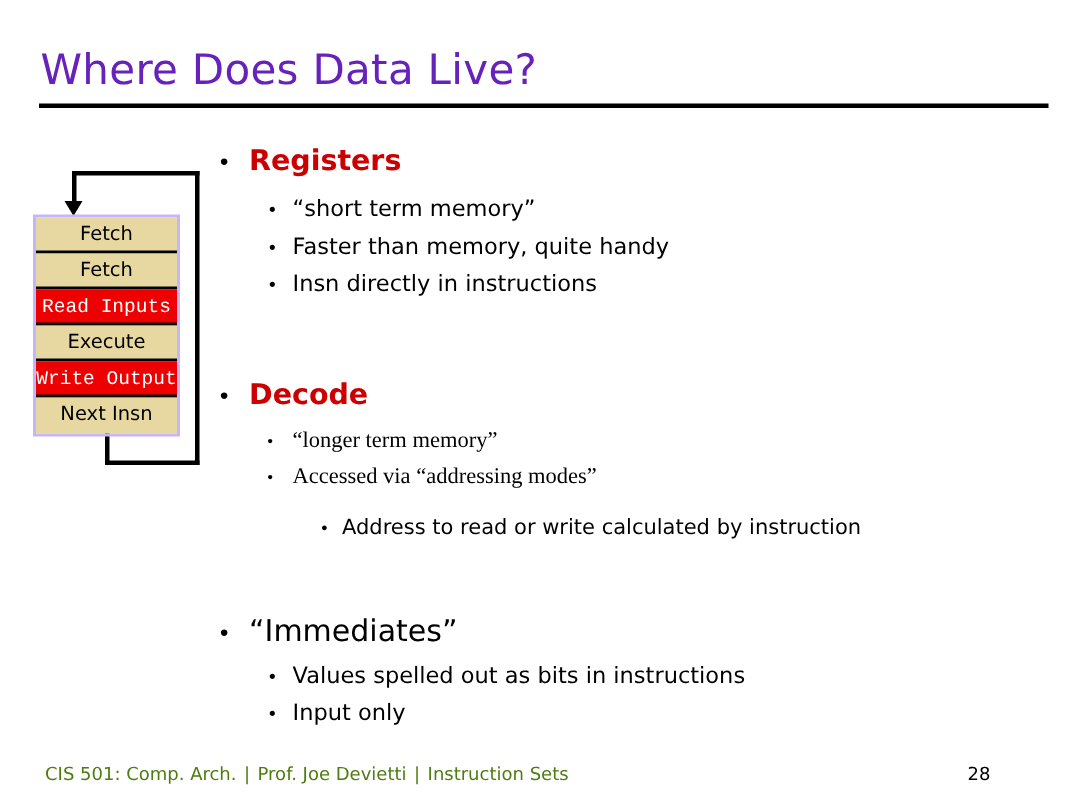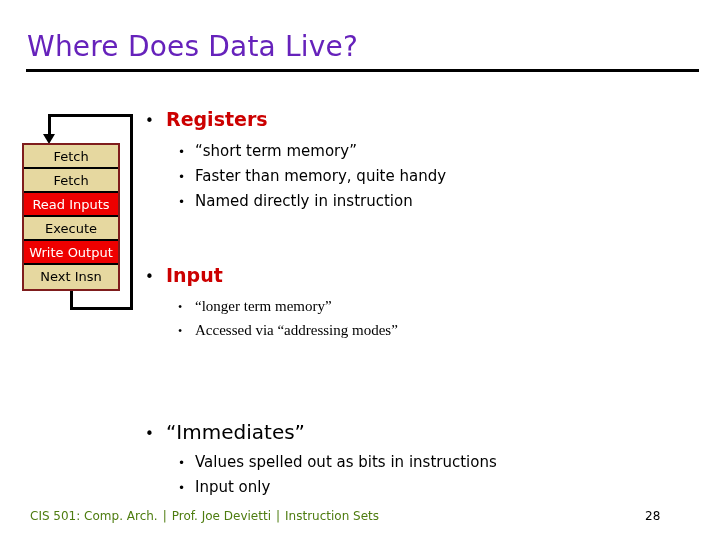--- a/index.html
+++ b/index.html
@@ -41,36 +41,36 @@
     left: 0px;
     top: 100px;
     width: 150px;
     height: 220px;
   }
   #fc-boxes {
     position: absolute;
     left: 22px;
     top: 43px;
     width: 98px;
-    border: 2px solid #7f1d1d;
+    border: 2px solid #c4b5fd;
     box-sizing: border-box;
   }
   .fc-box {
     height: 24px;
     line-height: 24px;
     text-align: center;
     font-size: 13px;
     box-sizing: border-box;
     border-bottom: 2px solid #000000;
     overflow: hidden;
     white-space: nowrap;
   }
   .fc-box:last-child { border-bottom: none; }
   .fc-box.tan { background: #e6d8a0; color: #000000; }
-  .fc-box.red { background: #ee0000; color: #ffffff; }
+  .fc-box.red { background: #ee0000; color: #ffffff; font-family: Liberation Mono, monospace; }
 
   
   .wire { position: absolute; background: #000000; }
   
   #wire-top    { left: 48px;  top: 14px;  width: 85px; height: 3px; }
   
   #wire-right  { left: 130px; top: 14px;  width: 3px;  height: 196px; }
   
   #wire-bottom { left: 70px;  top: 207px; width: 63px; height: 3px; }
   
@@ -81,21 +81,21 @@
     position: absolute;
     left: 43px;
     top: 34px;
     width: 0; height: 0;
     border-left: 6px solid transparent;
     border-right: 6px solid transparent;
     border-top: 10px solid #000000;
   }
 
   
-  #content { position: absolute; left: 0; top: 12px; width: 720px; height: 408px; }
+  #content { position: absolute; left: 0; top: 0; width: 720px; height: 408px; }
 
   .blk { position: absolute; }
 
   .lvl1 {
     font-size: 19px;
     font-weight: bold;
     color: #cc0000;
     white-space: nowrap;
   }
   .lvl1.plain { color: #000000; font-weight: normal; font-size: 20px; }
@@ -168,29 +168,32 @@
 </div>
 
 <div id="content">
 
   <div class="blk lvl1" id="blk-registers">
     <span class="bul">•</span><span>Registers</span>
   </div>
   <div class="blk" id="blk-registers-subs">
     <div class="lvl2"><span class="bul">•</span><span>“short term memory”</span></div>
     <div class="lvl2"><span class="bul">•</span><span>Faster than memory, quite handy</span></div>
-    <div class="lvl2"><span class="bul">•</span><span>Named directly in instruction</span></div>
+    <div class="lvl2"><span class="bul">•</span><span>Insn directly in instructions</span></div>
   </div>
 
   <div class="blk lvl1" id="blk-memory">
-    <span class="bul">•</span><span>Input</span>
+    <span class="bul">•</span><span>Decode</span>
   </div>
   <div class="blk" id="blk-memory-subs">
     <div class="lvl2"><span class="bul">•</span><span>“longer term memory”</span></div>
     <div class="lvl2"><span class="bul">•</span><span>Accessed via “addressing modes”</span></div>
+  </div>
+  <div class="blk" id="blk-memory-sub3">
+    <div class="lvl3"><span class="bul">•</span><span>Address to read or write calculated by instruction</span></div>
   </div>
 
   <div class="blk lvl1 plain" id="blk-immediates">
     <span class="bul">•</span><span>“Immediates”</span>
   </div>
   <div class="blk" id="blk-immediates-subs">
     <div class="lvl2"><span class="bul">•</span><span>Values spelled out as bits in instructions</span></div>
     <div class="lvl2"><span class="bul">•</span><span>Input only</span></div>
   </div>
 

